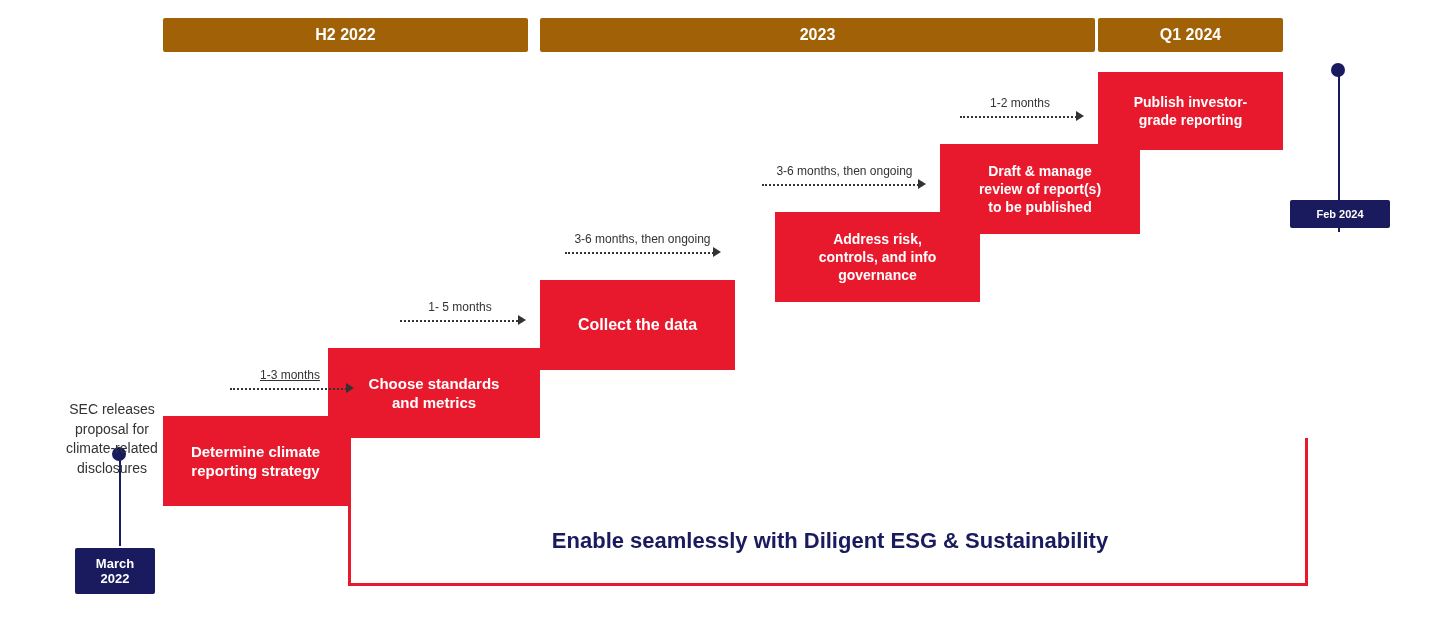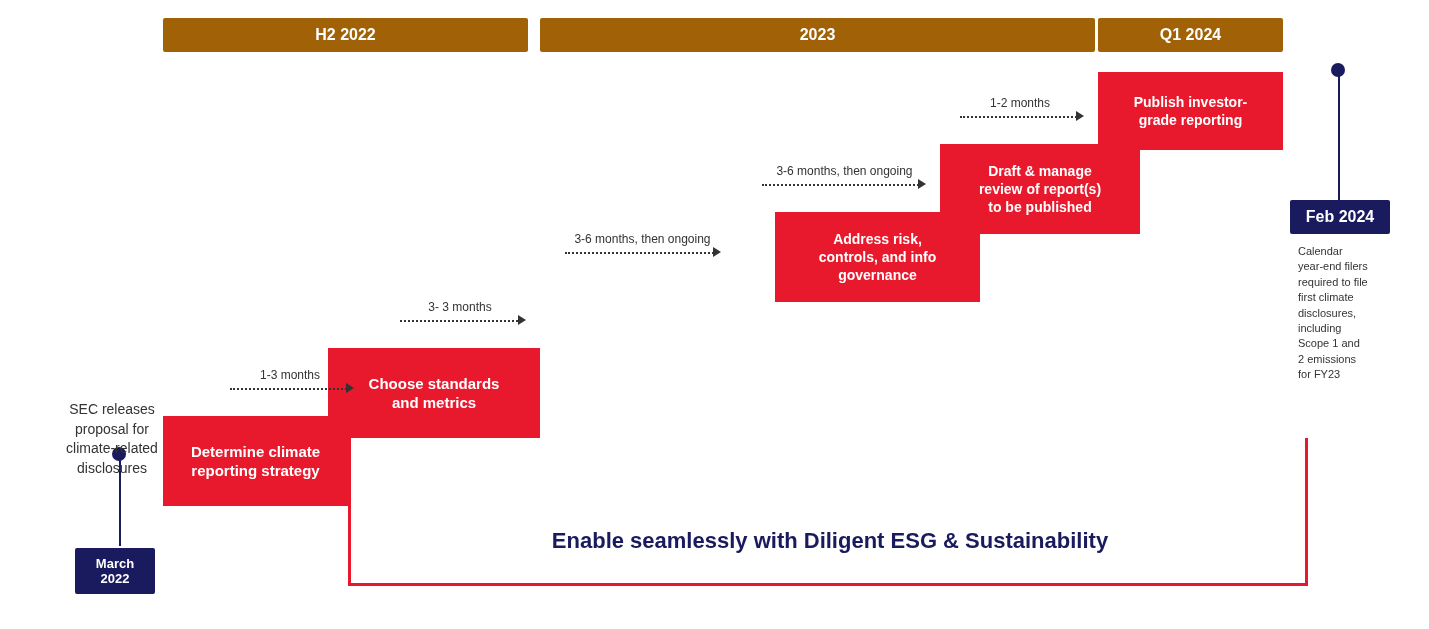--- a/index.html
+++ b/index.html
@@ -137,40 +137,43 @@
   <div class="period-header" style="left:1098px; width:185px;">Q1 2024</div>
 
   <div class="step-box" style="left:163px; top:416px; width:185px; height:90px; font-size:15px;">
     <span>Determine climate<br>reporting strategy</span>
   </div>
 
   <div class="step-box" style="left:328px; top:348px; width:212px; height:90px; font-size:15px;">
     <span>Choose standards<br>and metrics</span>
   </div>
 
+  <div class="step-box" style="left:540px; top:280px; width:195px; height:90px; font-size:16px;">
+    <span>Collect the data</span>
+  </div>
 
   <div class="step-box" style="left:735px; top:212px; width:205px; height:90px; font-size:14px;margin-left:40px;">
     <span>Address risk,<br>controls, and info<br>governance</span>
   </div>
 
   <div class="step-box" style="left:1098px; top:72px; width:185px; height:78px; font-size:14px;">
     <span>Publish investor-<br>grade reporting</span>
   </div>
 
   <div class="step-box" style="left:940px; top:144px; width:200px; height:90px; font-size:14px;">
     <span>Draft &amp; manage<br>review of report(s)<br>to be published</span>
   </div>
 
   <div class="dotted-arrow" style="left:230px; top:388px; width:120px;"></div>
   <div class="arrow-head" style="left:346px; top:383px;"></div>
-  <div class="arrow-label" style="left:230px; top:368px; width:120px;">1-3 months</div>
+  <div class="arrow-label" style="left:230px; top:368px; width:120px;text-decoration:underline;">1-3 months</div>
 
   <div class="dotted-arrow" style="left:400px; top:320px; width:122px;"></div>
   <div class="arrow-head" style="left:518px; top:315px;"></div>
-  <div class="arrow-label" style="left:395px; top:300px; width:130px;">3- 3 months</div>
+  <div class="arrow-label" style="left:395px; top:300px; width:130px;">1- 5 months</div>
 
   <div class="dotted-arrow" style="left:565px; top:252px; width:152px;"></div>
   <div class="arrow-head" style="left:713px; top:247px;"></div>
   <div class="arrow-label" style="left:555px; top:232px; width:175px;">3-6 months, then ongoing</div>
 
   <div class="dotted-arrow" style="left:762px; top:184px; width:160px;"></div>
   <div class="arrow-head" style="left:918px; top:179px;"></div>
   <div class="arrow-label" style="left:752px; top:164px; width:185px;">3-6 months, then ongoing</div>
 
   <div class="dotted-arrow" style="left:960px; top:116px; width:120px;"></div>
@@ -186,17 +189,16 @@
   <div class="bottom-box-text" style="left:370px; top:528px; width:920px;">Enable seamlessly with Diligent ESG &amp; Sustainability</div>
 
   <div class="v-line" style="left:119px; top:456px; height:90px;"></div>
   <div class="dot" style="left:112px; top:447px;"></div>
   <div class="date-box" style="left:75px; top:548px; width:80px; font-size:13px;">March 2022</div>
 
   <div class="sec-text" style="left:52px; top:400px; width:120px;">SEC releases<br>proposal for<br>climate-related<br>disclosures</div>
 
   <div class="v-line" style="left:1338px; top:72px; height:160px;"></div>
   <div class="dot" style="left:1331px; top:63px;"></div>
-  <div class="date-box" style="left:1290px; top:200px; width:100px; font-size:16px;">Feb 2024</div>
-
-  <div class="side-text" style="left:1298px; top:244px; width:128px; font-size:11px; text-align:left;">Calendar<br>year-end filers<br>required to file<br>first climate<br>disclosures,<br>including<br>Scope 1 and<br>2 emissions<br>for FY23</div>
+  <div class="date-box" style="left:1290px; top:200px; width:100px; font-size:11px;">Feb 2024</div>
+
 
 </div>
 
 </body></html>

